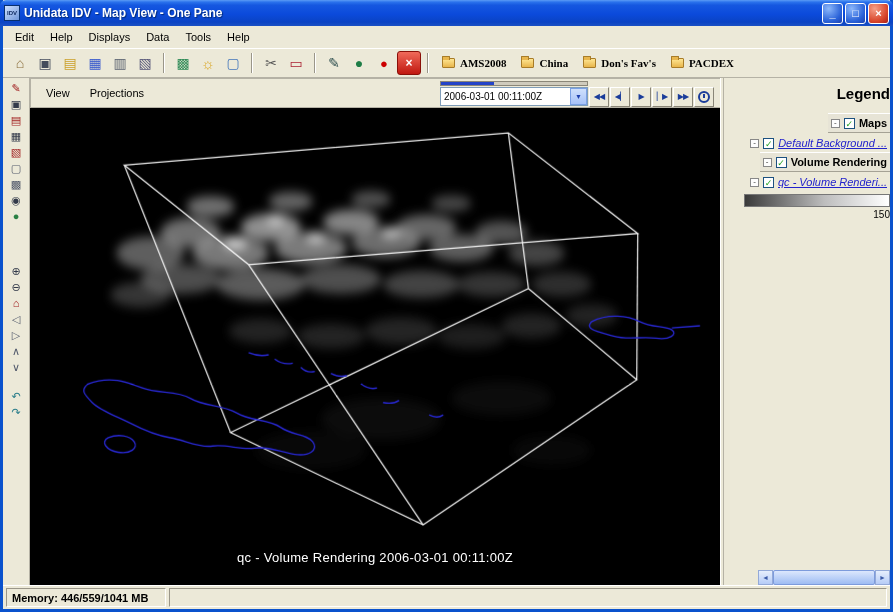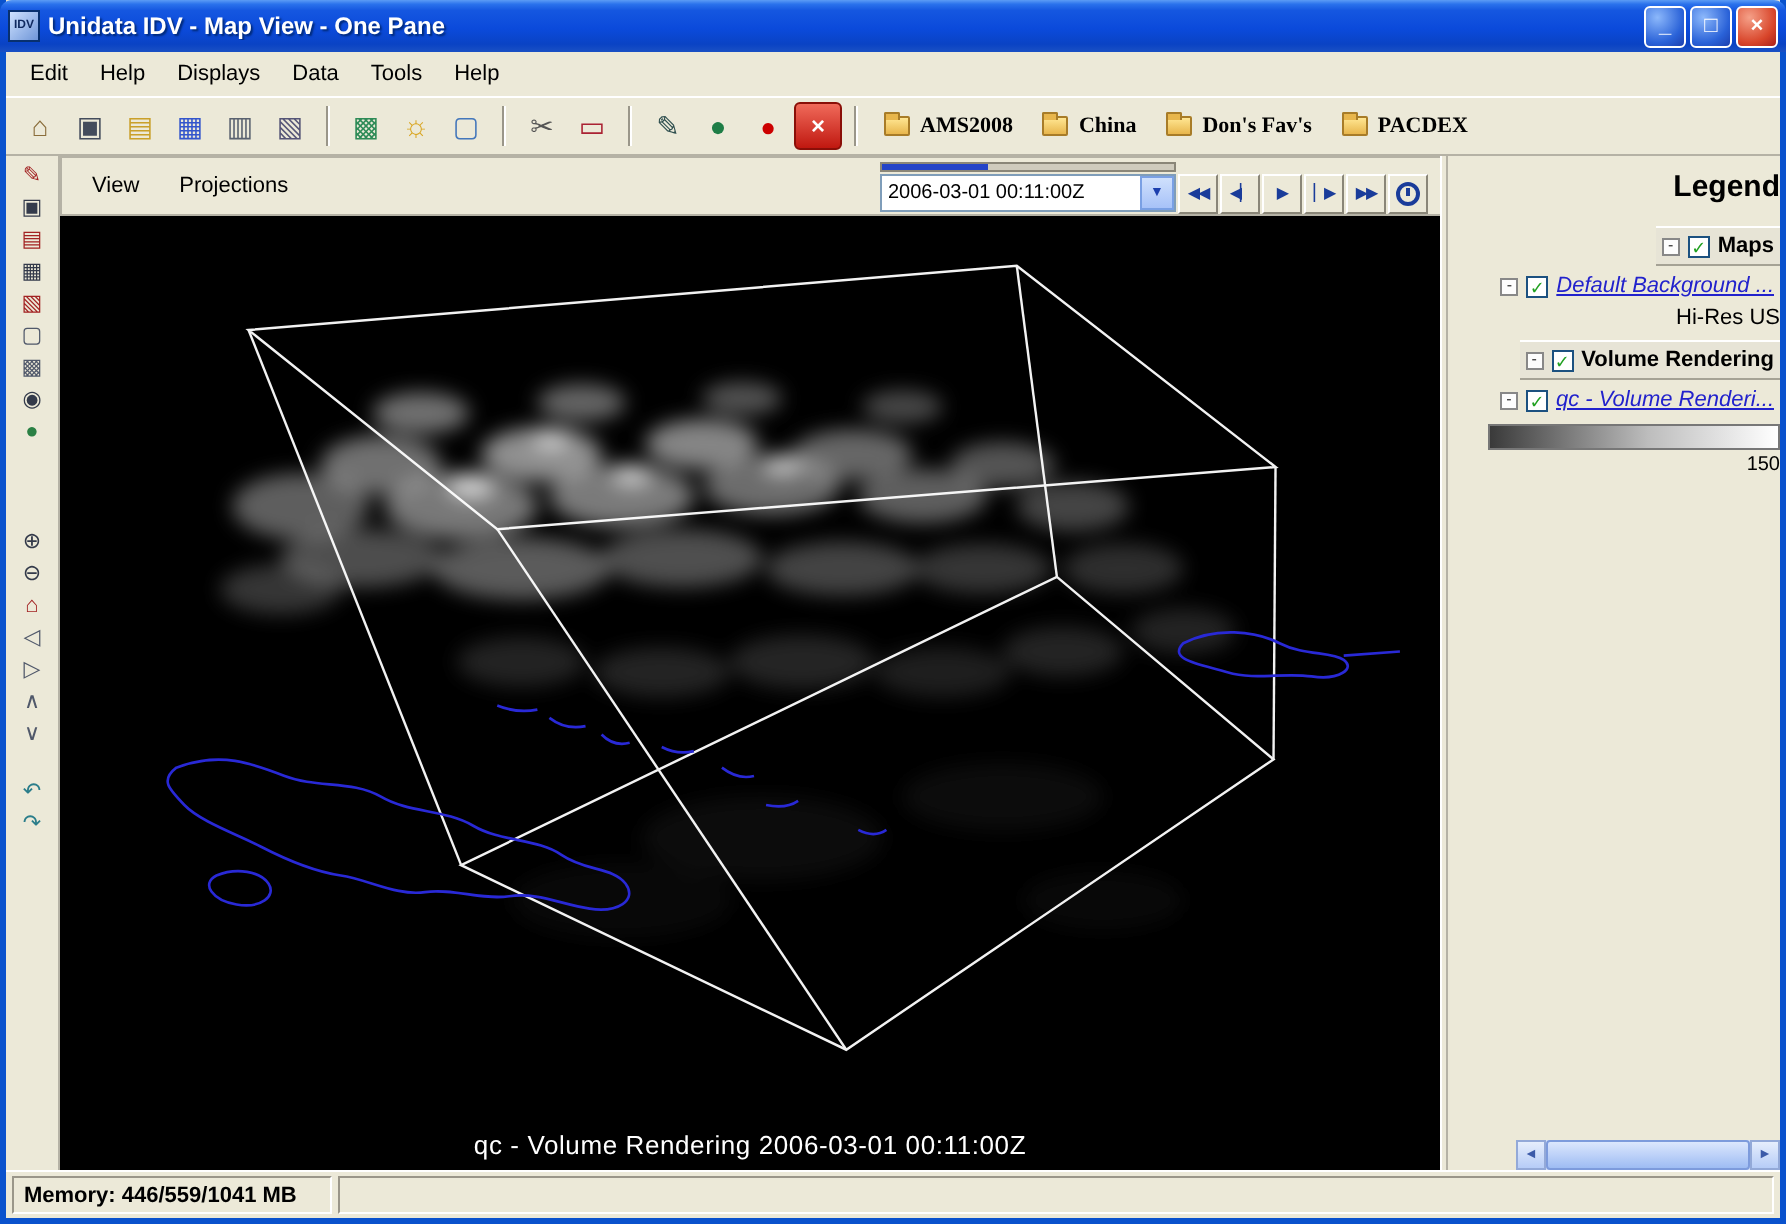--- a/index.html
+++ b/index.html
@@ -82,21 +82,21 @@
     border:1px solid #7aa0e4;display:flex;align-items:center;justify-content:center;}
   .combo-arrow span{font-size:7px;color:#1c3fae;}
   .abtn{width:20px;height:20px;background:#ECE9D8;border:1px solid;border-color:#fff #8a8678 #8a8678 #fff;
     display:flex;align-items:center;justify-content:center;padding:0;}
   .abtn span{font-size:8px;letter-spacing:-1px;color:#1a3c9a;font-weight:bold;line-height:1;}
   .clock{width:12px;height:12px;border:2px solid #1a3c9a;border-radius:50%;position:relative;}
   .clock::after{content:"";position:absolute;left:3px;top:1px;width:2px;height:4px;background:#1a3c9a;}
 
   .display{flex:1;background:#000;position:relative;overflow:hidden;}
   .display svg{position:absolute;inset:0;width:100%;height:100%;}
-  .caption{position:absolute;left:0;right:0;bottom:5px;text-align:center;
+  .caption{position:absolute;left:0;right:0;bottom:20px;text-align:center;
     color:#fff;font-size:13px;letter-spacing:.3px;}
 
   .divider{width:4px;flex:0 0 4px;background:#ECE9D8;border-left:1px solid #fff;border-right:1px solid #b5b2a5;}
 
   
   .legend{width:166px;flex:0 0 166px;background:#ECE9D8;display:flex;flex-direction:column;min-height:0;align-items:flex-end;}
   .legend-title{font-size:15px;font-weight:bold;text-align:center;padding:7px 0 9px;color:#000;}
   .lsec{display:flex;align-items:center;gap:4px;padding:3px 3px;margin-top:2px;
     background:#e7e4d6;border-top:1px solid #fff;border-bottom:1px solid #a5a295;}
   .lsec-label{font-size:11px;font-weight:bold;color:#000;}
@@ -405,21 +405,20 @@
       <div class="lsec">
         <span class="minus">-</span>
         <span class="chk">✓</span>
         <span class="lsec-label">Maps</span>
       </div>
       <div class="lrow">
         <span class="minus">-</span>
         <span class="chk">✓</span>
         <a class="llink">Default Background ...</a>
       </div>
-      <div class="lsub">Hi-Res US</div>
 
       <div class="lsec">
         <span class="minus">-</span>
         <span class="chk">✓</span>
         <span class="lsec-label">Volume Rendering</span>
       </div>
       <div class="lrow">
         <span class="minus">-</span>
         <span class="chk">✓</span>
         <a class="llink">qc - Volume Renderi...</a>

